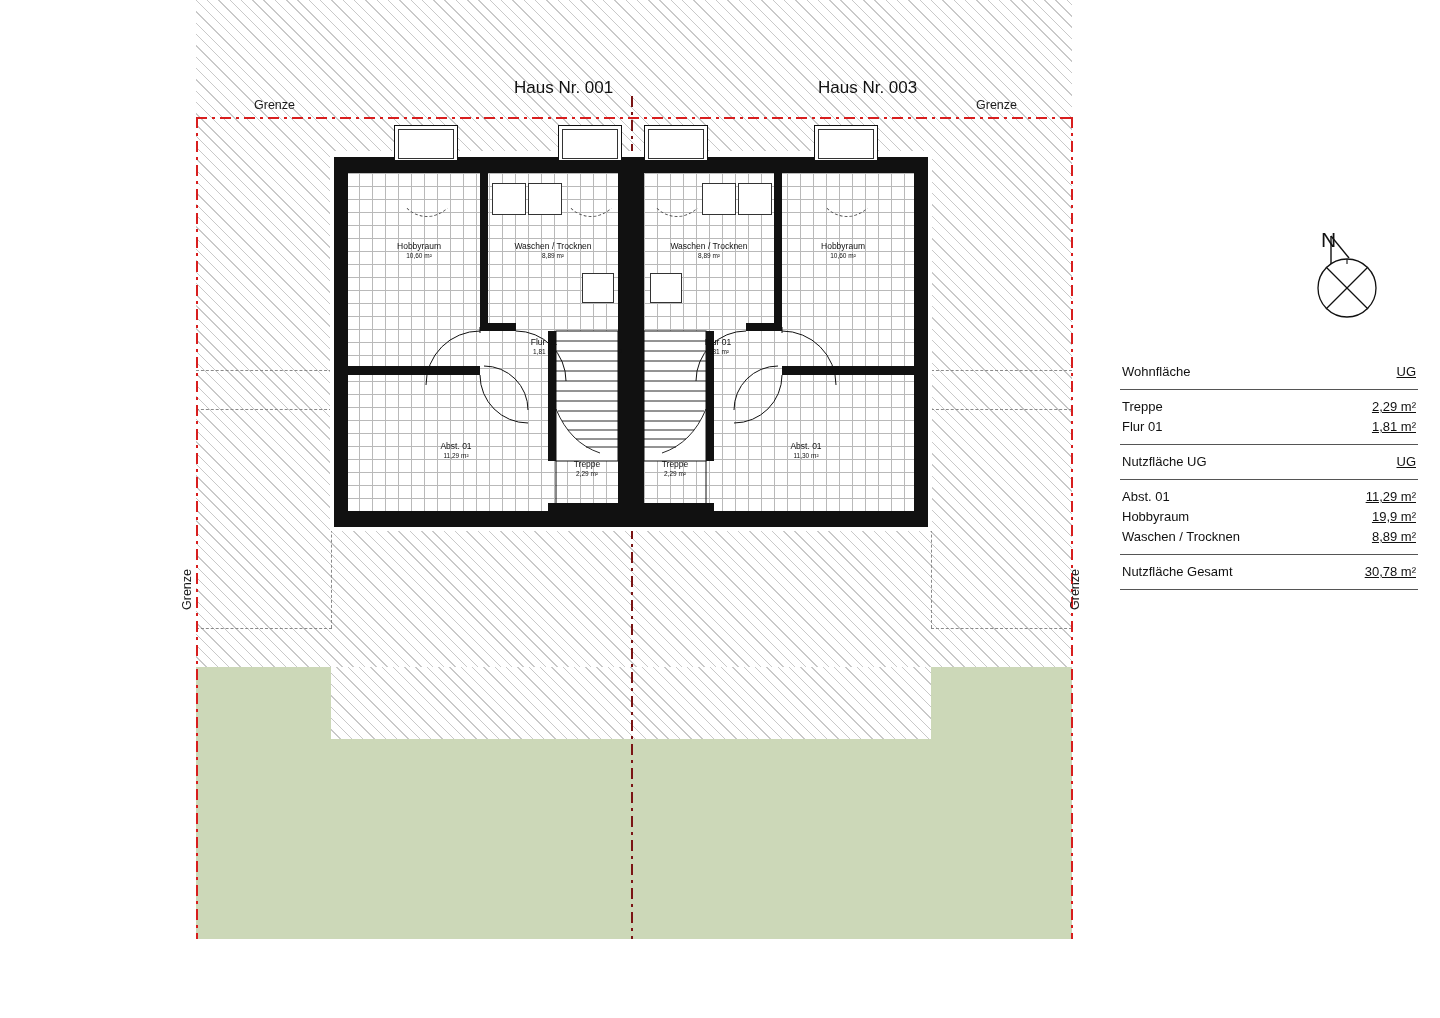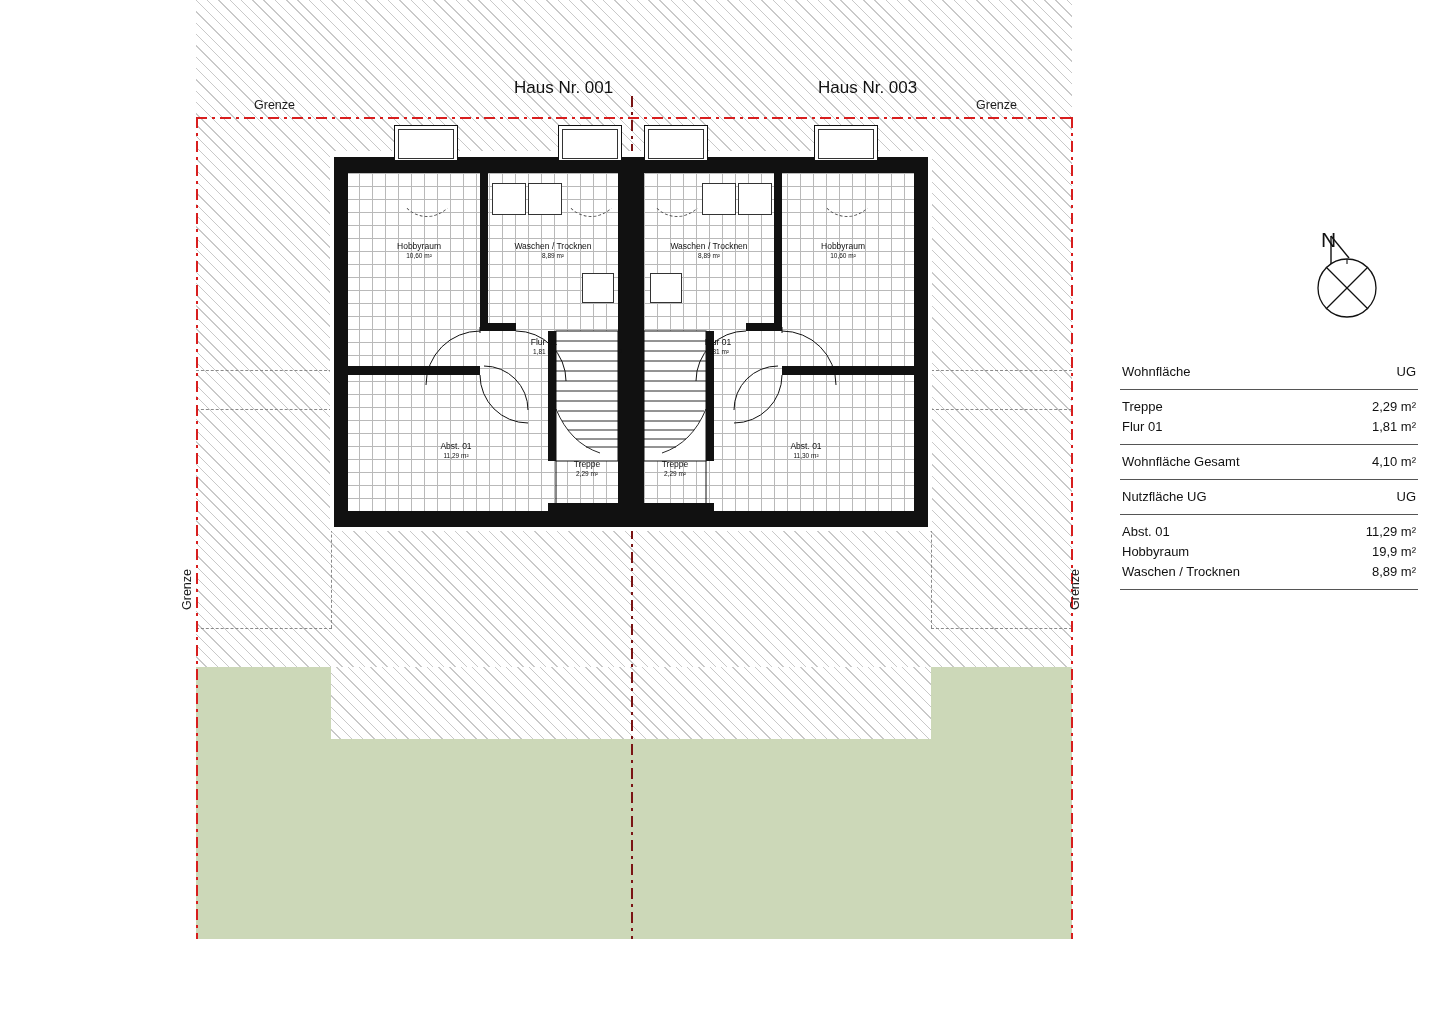--- a/index.html
+++ b/index.html
@@ -188,20 +188,21 @@
     border-top: 1px solid #555;
   }
   #legend .row {
     display: flex;
     justify-content: space-between;
     line-height: 20px;
     padding: 0 2px;
   }
   #legend .row .val {
     text-align: right;
+    text-decoration: underline;
   }
   #legend .head .name,
   #legend .head .val { }
 </style>
 </head>
 <body>
 
 <div id="plan-area">
 
   <div class="hatch-site" style="left:196px; top:0px; width:876px; height:667px;"></div>
@@ -428,26 +429,20 @@
     <div class="row">
       <span class="name">Treppe</span>
       <span class="val">2,29 m²</span>
     </div>
     <div class="row">
       <span class="name">Flur 01</span>
       <span class="val">1,81 m²</span>
     </div>
   </div>
 
-  <div class="rowgroup sep">
-    <div class="row">
-      <span class="name">Wohnfläche Gesamt</span>
-      <span class="val">4,10 m²</span>
-    </div>
-  </div>
 
   <div class="rowgroup sep">
     <div class="row head">
       <span class="name">Nutzfläche UG</span>
       <span class="val">UG</span>
     </div>
   </div>
 
   <div class="rowgroup sep">
     <div class="row">
@@ -457,15 +452,21 @@
     <div class="row">
       <span class="name">Hobbyraum</span>
       <span class="val">19,9 m²</span>
     </div>
     <div class="row">
       <span class="name">Waschen / Trocknen</span>
       <span class="val">8,89 m²</span>
     </div>
   </div>
 
+  <div class="rowgroup sep">
+    <div class="row">
+      <span class="name">Nutzfläche Gesamt</span>
+      <span class="val">30,78 m²</span>
+    </div>
+  </div>
 
   <div class="sep" style="height:0;"></div>
 </div>
 
 </body></html>

